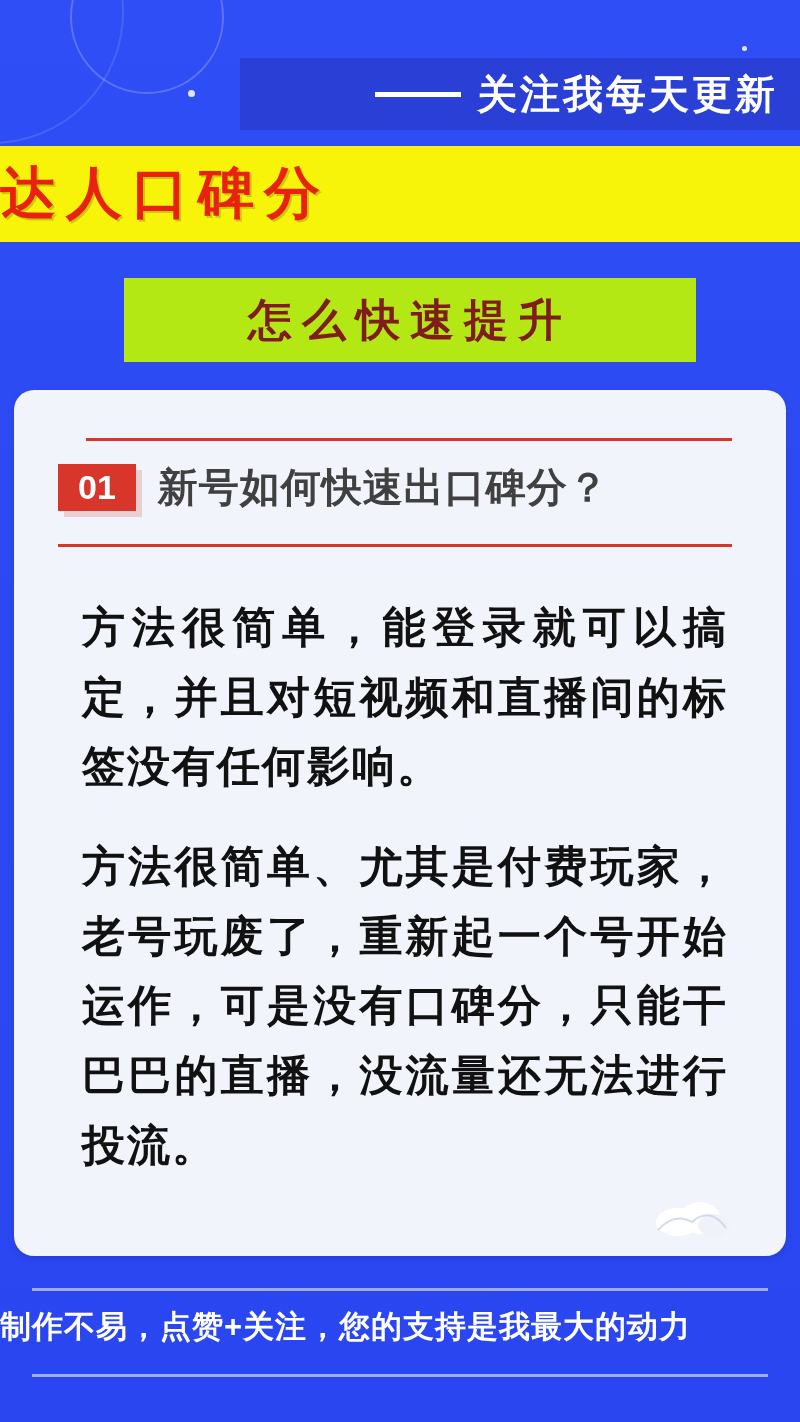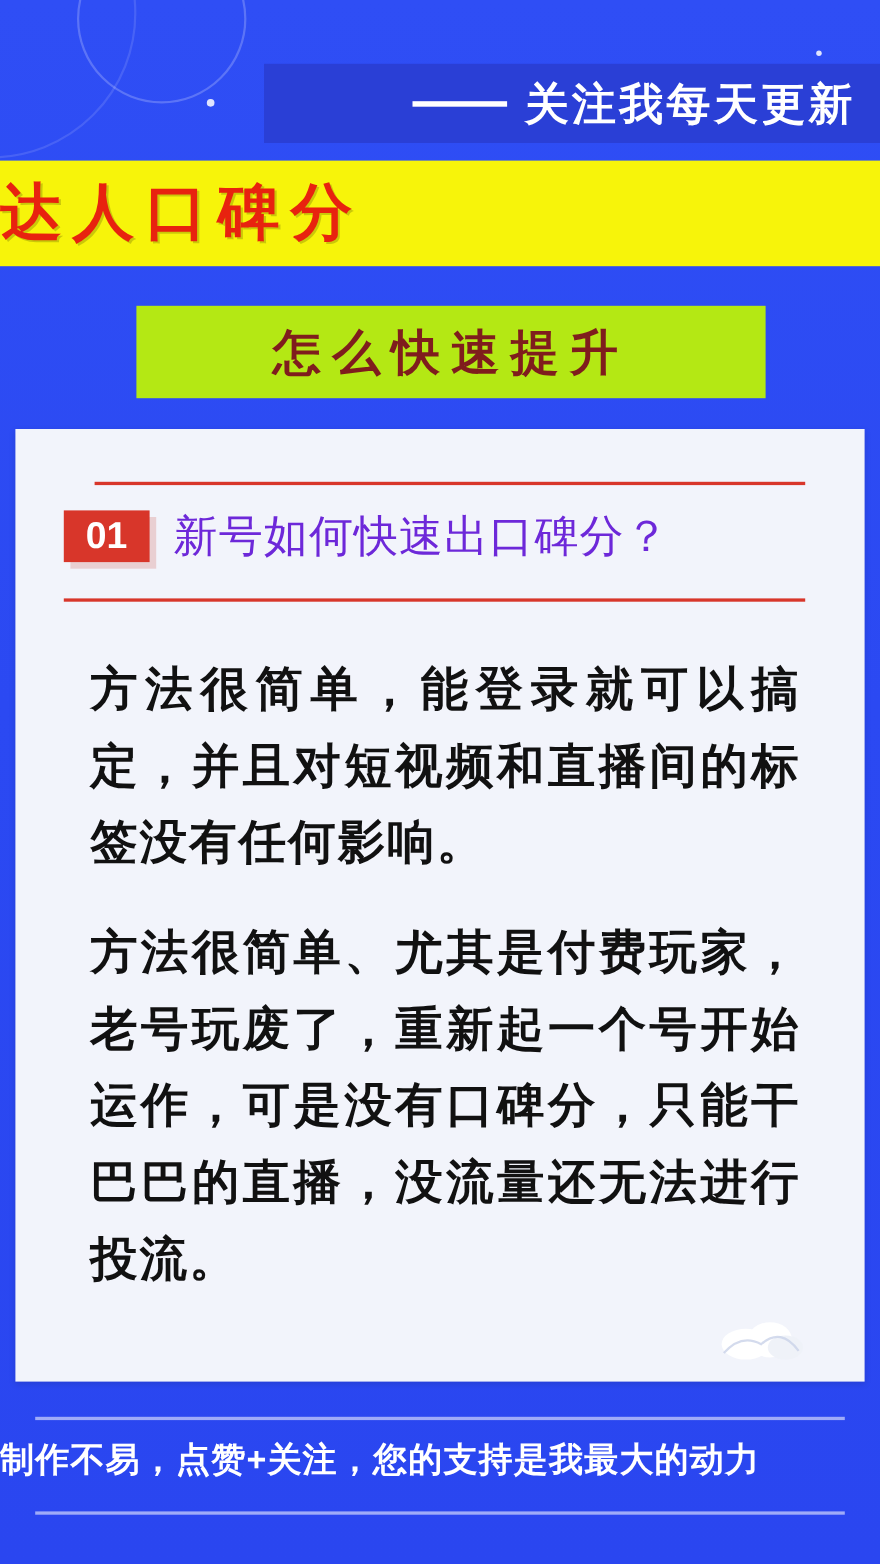--- a/index.html
+++ b/index.html
@@ -112,20 +112,21 @@
   
   .card {
     position: absolute;
     left: 14px;
     top: 390px;
     width: 772px;
     height: 866px;
     background: #f2f4fb;
     box-shadow: 0 2px 6px rgba(0,0,0,0.12);
     overflow: hidden;
+    border-radius: 20px;
   }
 
   .card-inner {
     padding: 48px 44px 0 44px;
   }
 
   .qhead {
     position: relative;
     padding-bottom: 18px;
   }
@@ -154,23 +155,23 @@
     background: #d8362a;
     color: #ffffff;
     font-size: 34px;
     font-weight: bold;
     padding: 4px 20px;
     line-height: 1.15;
     margin-right: 22px;
     box-shadow: 6px 6px 0 rgba(200,60,50,0.20);
   }
   .qtitle {
-    color: #6d28d9;
+    color: #404040;
     font-size: 40px;
-    font-weight: normal;
+    font-weight: bold;
     letter-spacing: 1px;
     white-space: nowrap;
   }
 
   .body-text {
     margin-top: 46px;
     color: #111111;
     font-family: "DejaVu Serif", serif;
     font-size: 43px;
     font-weight: bold;

